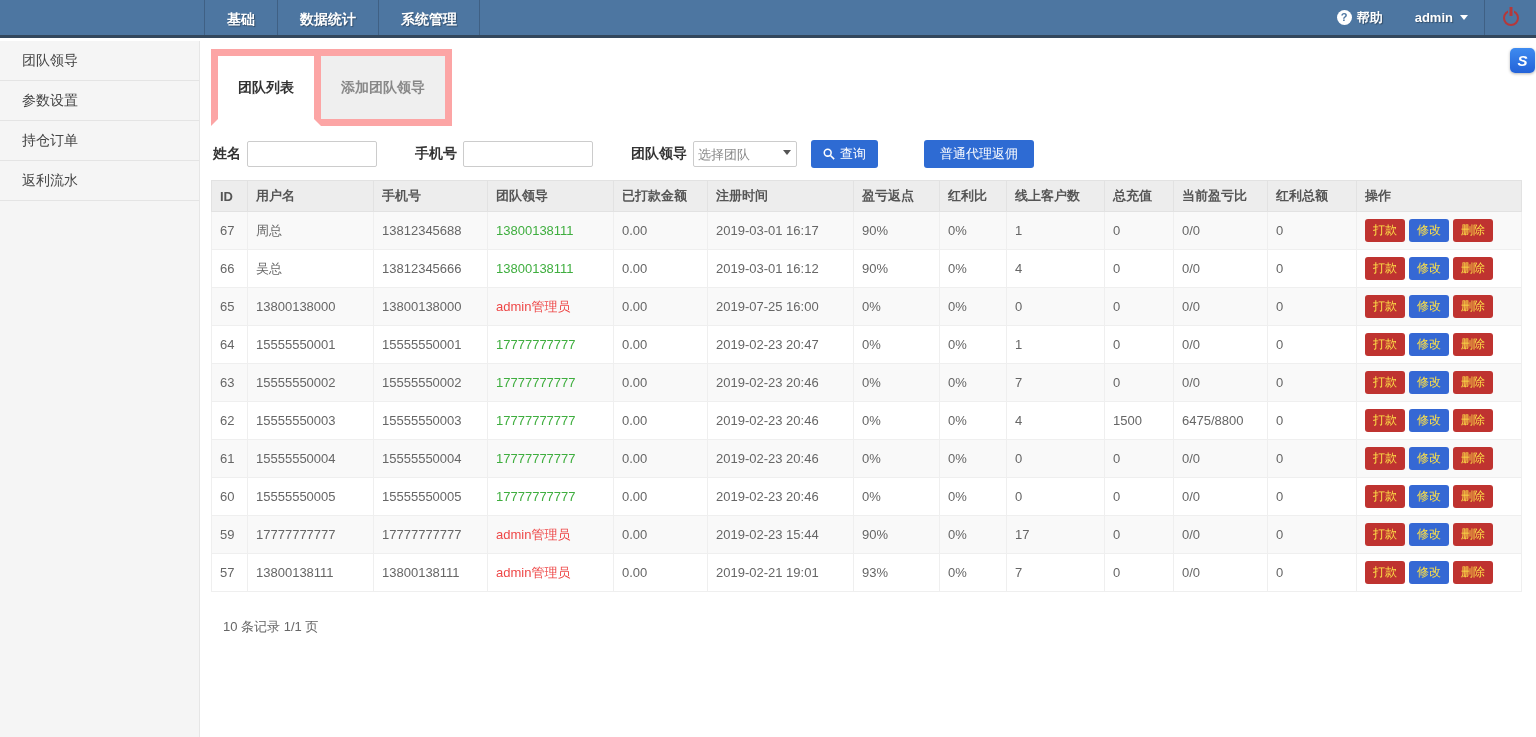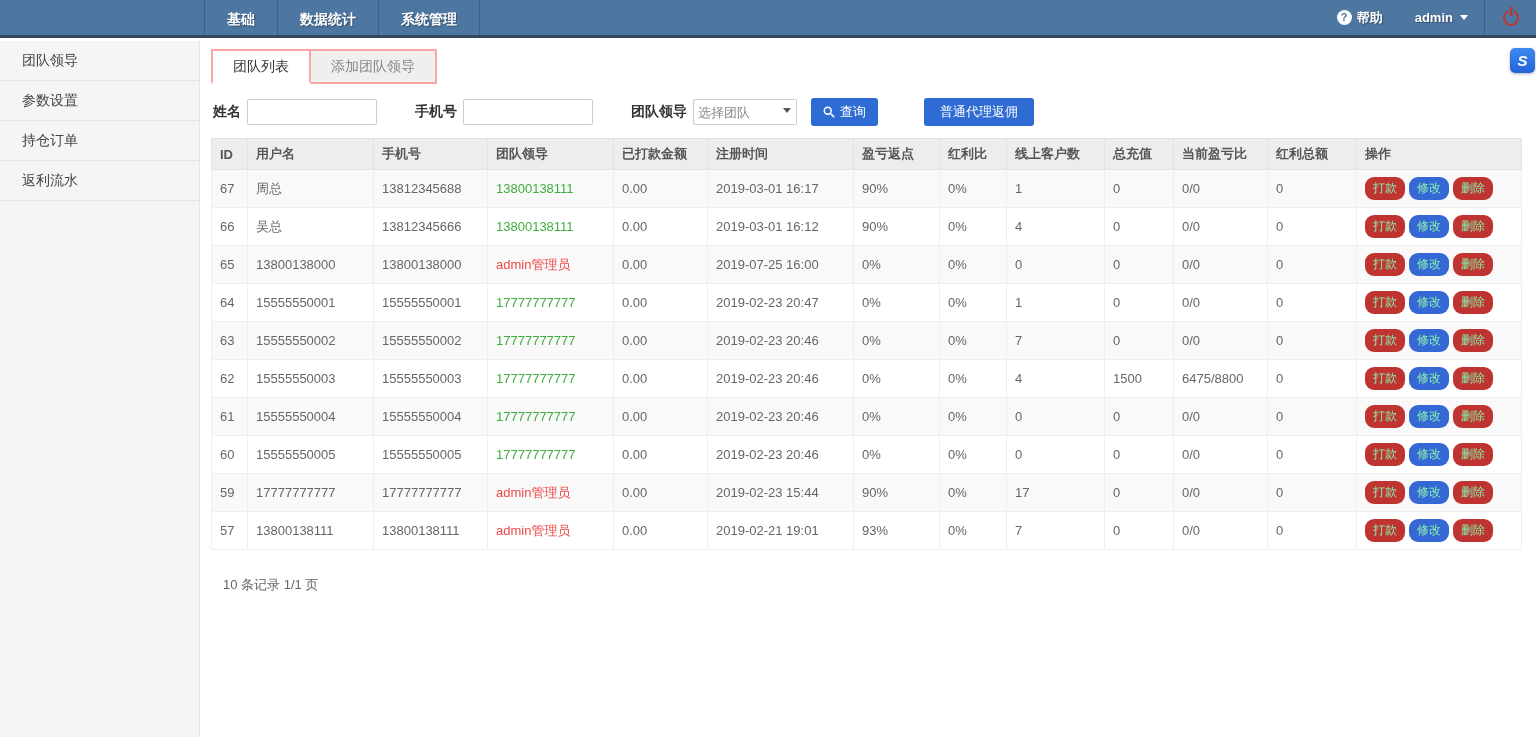--- a/index.html
+++ b/index.html
@@ -30,21 +30,21 @@
   .sidebar { position:absolute; left:0; top:41px; bottom:0; width:200px; background:#f5f5f5;
     border-right:1px solid #e6e6e6; }
   .side-item { padding:0 22px; line-height:39px; font-size:14px; color:#444;
     border-bottom:1px solid #e4e4e4; cursor:pointer; }
 
   
   .main { position:absolute; left:201px; top:41px; right:0; bottom:0; background:#fff;
     padding:8px 14px 0 10px; }
 
   .tabs { display:flex; }
-  .tab { line-height:31px; padding:0 20px; font-size:14px; border:2px solid #fca5a5; cursor:pointer; }
+  .tab { line-height:31px; padding:16px 20px; font-size:14px; border:7px solid #fca5a5; cursor:pointer;font-weight:bold; }
   .tab.active { background:#fff; color:#333; border-bottom-color:#fff; }
   .tab.inactive { background:#efefef; color:#888; border-left:none; }
 
   .filter-bar { display:flex; align-items:center; margin:14px 0 12px 2px; }
   .f-label { font-size:14px; font-weight:bold; color:#333; margin-right:6px; white-space:nowrap;text-align:center; }
   .f-input { width:130px; height:26px; border:1px solid #ccc; border-radius:2px; padding:0 6px;
     font-size:13px; color:#333; margin-right:38px; outline:none; }
   .f-select-wrap { position:relative; margin-right:14px; }
   .f-select { width:104px; height:26px; border:1px solid #ccc; border-radius:2px; background:#fff;
     font-size:13px; color:#888; padding:0 4px; -webkit-appearance:none; appearance:none; }
@@ -58,21 +58,21 @@
   
   table { width:100%; border-collapse:collapse; table-layout:fixed; }
   thead th { background:#ededed; font-size:13px; font-weight:bold; color:#555; text-align:left;
     padding:6px 8px; border:1px solid #e2e2e2; border-top:1px solid #e2e2e2; }
   tbody td { font-size:13px; color:#666; padding:7px 8px; border:1px solid #efefef; height:30px;
     overflow:hidden; white-space:nowrap; }
   tbody tr:nth-child(odd) { background:#f9f9f9; }
   tbody tr:nth-child(even) { background:#fff; }
   .leader-green { color:#3fae3f; }
   .leader-red { color:#ee4848; }
-  .act-btn { border:none; border-radius:9px; color:#86efac; font-size:12px; cursor:pointer;
+  .act-btn { border:none; border-radius:3px; color:#fde047; font-size:12px; cursor:pointer;
     padding:3px 8px; margin-right:4px; }
   .act-red { background:#bf3330; }
   .act-blue { background:#3568d4; }
 
   .footer-summary { margin:26px 0 0 12px; font-size:13px; color:#666; }
 
   
   .float-badge { position:absolute; top:48px; right:1px; width:25px; height:25px; border-radius:5px;
     background:linear-gradient(180deg,#3e8bf0,#2362d8); color:#fff; font-weight:bold; font-size:15px;
     font-style:italic; display:flex; align-items:center; justify-content:center; cursor:pointer;

